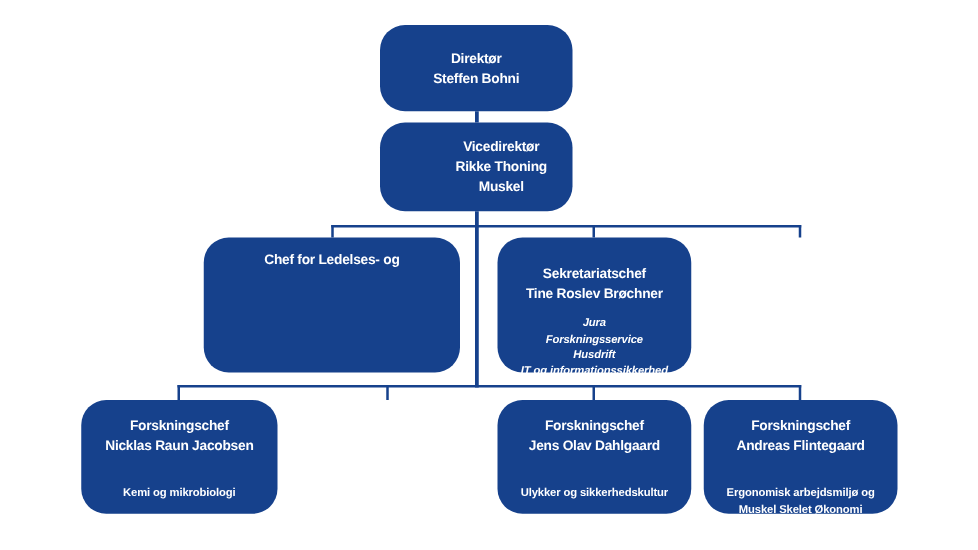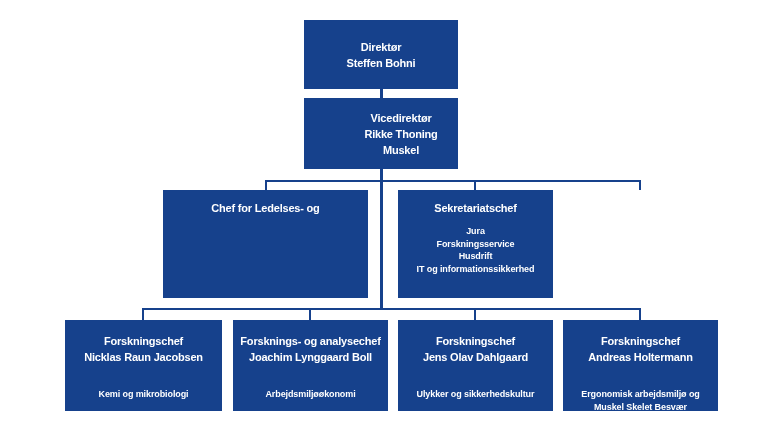--- a/index.html
+++ b/index.html
@@ -4,39 +4,40 @@
 <style>
   html,body{margin:0;padding:0;background:#fff;}
   .canvas{
     position:relative;width:782px;height:440px;background:var(--bg,#fff);
     font-family:"Liberation Sans",sans-serif;overflow:hidden;
   }
   .node{
     position:absolute;box-sizing:border-box;background:var(--box,#16418C);
     color:var(--txt,#fff);display:flex;flex-direction:column;align-items:center;
     text-align:center;
+    border-radius:20px;
   }
   .titles{display:flex;flex-direction:column;align-items:center;}
   .t{font-size:11px;font-weight:bold;line-height:16px;white-space:nowrap;letter-spacing:-0.2px;}
   .d{font-size:9px;font-weight:bold;line-height:12.5px;white-space:nowrap;letter-spacing:-0.1px;}
   .details{display:flex;flex-direction:column;align-items:center;}
   .line{position:absolute;background:var(--box,#16418C);}
 
   
   .n1{left:304px;top:20px;width:154px;height:69px;justify-content:center;}
   .n2{left:304px;top:98px;width:154px;height:71px;justify-content:center;padding-left:40px;}
   .n3{left:163px;top:190px;width:205px;height:108px;padding-top:10px;}
-  .n4{left:398px;top:190px;width:155px;height:108px;padding-top:10px;}
+  .n4{left:398px;top:190px;width:155px;height:108px;padding-top:21px;}
   .n5{left:563px;top:190px;width:155px;height:108px;padding-top:10px;}
   .n6{left:65px;top:320px;width:157px;height:91px;padding-top:13px;}
   .n7{left:233px;top:320px;width:155px;height:91px;padding-top:13px;}
   .n8{left:398px;top:320px;width:155px;height:91px;padding-top:13px;}
   .n9{left:563px;top:320px;width:155px;height:91px;padding-top:13px;}
   .n3 .details{margin-top:11px;}
-  .n4 .details{margin-top:9px;}
+  .n4 .details{margin-top:9px;font-style:italic;}
   .n5 .details{margin-top:24px;}
   .n6 .details,.n7 .details,.n8 .details,.n9 .details{margin-top:23px;}
 
   
   .c-v-top{left:380px;top:89px;width:3px;height:9px;}
   .c-v-mid{left:380px;top:169px;width:3px;height:12px;}
   .c-bus1{left:265px;top:180px;width:376px;height:2px;}
   .c-d1a{left:265px;top:180px;width:2px;height:10px;}
   .c-d1b{left:474px;top:180px;width:2px;height:10px;}
   .c-d1c{left:639px;top:180px;width:2px;height:10px;}
@@ -82,64 +83,56 @@
 
   <div class="node n3">
     <div class="titles">
       <div class="t">Chef for Ledelses- og</div>
     </div>
   </div>
 
   <div class="node n4">
     <div class="titles">
       <div class="t">Sekretariatschef</div>
+      <div class="t">Tine Roslev Brøchner</div>
     </div>
     <div class="details">
       <div class="d">Jura</div>
       <div class="d">Forskningsservice</div>
       <div class="d">Husdrift</div>
       <div class="d">IT og informationssikkerhed</div>
     </div>
   </div>
 
 
   <div class="node n6">
     <div class="titles">
       <div class="t">Forskningschef</div>
       <div class="t">Nicklas Raun Jacobsen</div>
     </div>
     <div class="details">
       <div class="d">Kemi og mikrobiologi</div>
     </div>
   </div>
 
-  <div class="node n7">
-    <div class="titles">
-      <div class="t">Forsknings- og analysechef</div>
-      <div class="t">Joachim Lynggaard Boll</div>
-    </div>
-    <div class="details">
-      <div class="d">Arbejdsmiljøøkonomi</div>
-    </div>
-  </div>
 
   <div class="node n8">
     <div class="titles">
       <div class="t">Forskningschef</div>
       <div class="t">Jens Olav Dahlgaard</div>
     </div>
     <div class="details">
       <div class="d">Ulykker og sikkerhedskultur</div>
     </div>
   </div>
 
   <div class="node n9">
     <div class="titles">
       <div class="t">Forskningschef</div>
-      <div class="t">Andreas Holtermann</div>
+      <div class="t">Andreas Flintegaard</div>
     </div>
     <div class="details">
       <div class="d">Ergonomisk arbejdsmiljø og</div>
-      <div class="d">Muskel Skelet Besvær</div>
+      <div class="d">Muskel Skelet Økonomi</div>
     </div>
   </div>
 
 </div>
 
 </body></html>

